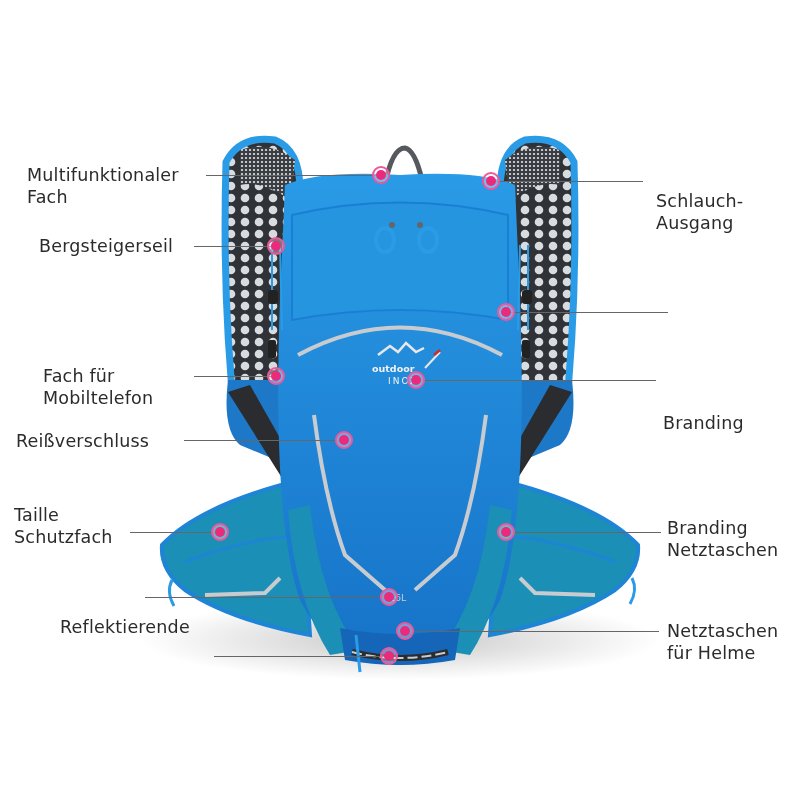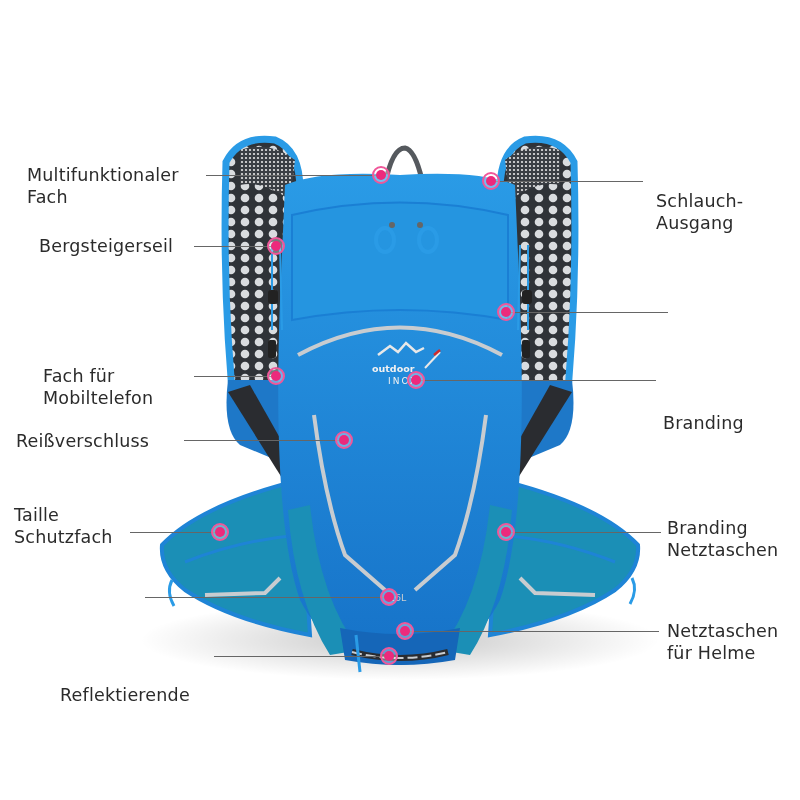--- a/index.html
+++ b/index.html
@@ -133,21 +133,21 @@
   <div class="label" style="left:39px; top:235px;">
     <span>Bergsteigerseil</span>
   </div>
   <div class="label" style="left:16px; top:430px;">
     <span>Reißverschluss</span>
   </div>
   <div class="label" style="left:14px; top:504px;">
     <span>Taille</span>
     <span>Schutzfach</span>
   </div>
-  <div class="label" style="left:60px; top:684px;">
+  <div class="label" style="left:60px; top:616px;">
     <span>Reflektierende</span>
   </div>
 
   <div class="label" style="left:656px; top:164px;margin-top:26px;">
     <span>Schlauch-</span>
     <span>Ausgang</span>
   </div>
   <div class="label" style="left:663px; top:370px;margin-top:42px;">
     <span>Branding</span>
   </div>

